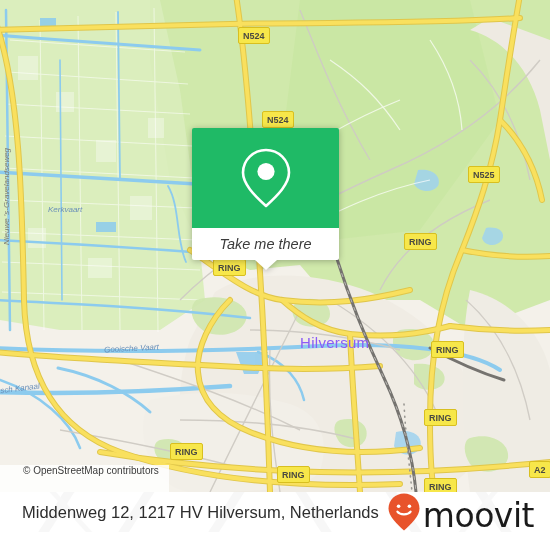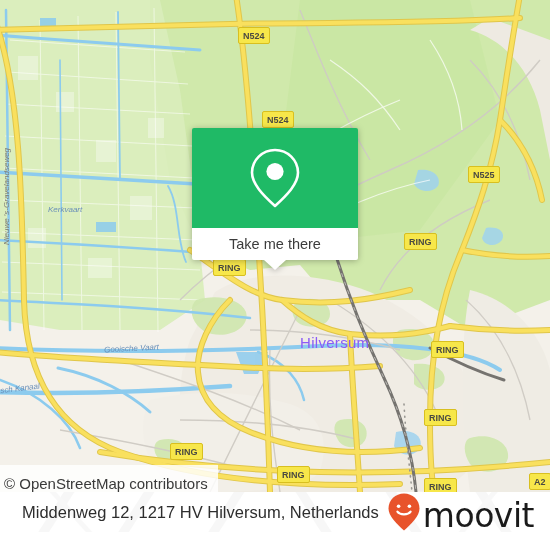--- a/index.html
+++ b/index.html
@@ -72,37 +72,38 @@
     text-align: center;
     white-space: nowrap;
   }
 
   
   #attribution {
     position: absolute;
     left: 0;
     bottom: 0;
     height: 27px;
-    padding: 0 10px 0 4px;
+    padding: 0 10px 0 23px;
     display: flex;
-    align-items: flex-end;
+    align-items: flex-start;
     background: rgba(255,255,255,0.82);
-    font-size: 15px;
+    font-size: 10px;
     color: #3a3a3a;
     font-family: "Liberation Sans", sans-serif;
     white-space: nowrap;
   }
 
   
   #popup-card {
     position: absolute;
     left: 192px;
     top: 128px;
-    width: 166px;
+    width: 147px;
     filter: drop-shadow(0 1px 3px rgba(0,0,0,0.28));
+    font-style: italic;
   }
   #popup-green {
     background: #1fba66;
     height: 100px;
     display: flex;
     align-items: center;
     justify-content: center;
     border-radius: 2px 2px 0 0;
   }
   #popup-white {
@@ -345,21 +346,21 @@
     <div class="shield" style="left:262px; top:111px;">N524</div>
     <div class="shield" style="left:552px; top:73px;">A1</div>
     <div class="shield" style="left:468px; top:166px;">N525</div>
     <div class="shield" style="left:404px; top:233px;">RING</div>
     <div class="shield" style="left:213px; top:259px;">RING</div>
     <div class="shield" style="left:431px; top:341px;">RING</div>
     <div class="shield" style="left:424px; top:409px;">RING</div>
     <div class="shield" style="left:170px; top:443px;">RING</div>
     <div class="shield" style="left:277px; top:466px;">RING</div>
     <div class="shield" style="left:424px; top:478px;">RING</div>
-    <div class="shield" style="left:529px; top:473px;">A2</div>
+    <div class="shield" style="left:529px; top:461px;">A2</div>
 
     <div id="popup-card">
       <div id="popup-green">
         <svg width="52" height="64" viewBox="0 0 52 64">
           <path d="M26 4 C13.3 4 3 14.1 3 26.6 C3 38 14 49 26 60 C38 49 49 38 49 26.6 C49 14.1 38.7 4 26 4 Z" fill="none" stroke="#ffffff" stroke-width="2.6" stroke-linejoin="round"></path>
           <circle cx="26" cy="25.5" r="8.6" fill="#ffffff"></circle>
         </svg>
       </div>
       <div id="popup-white">
         <span id="popup-label">Take me there</span>

